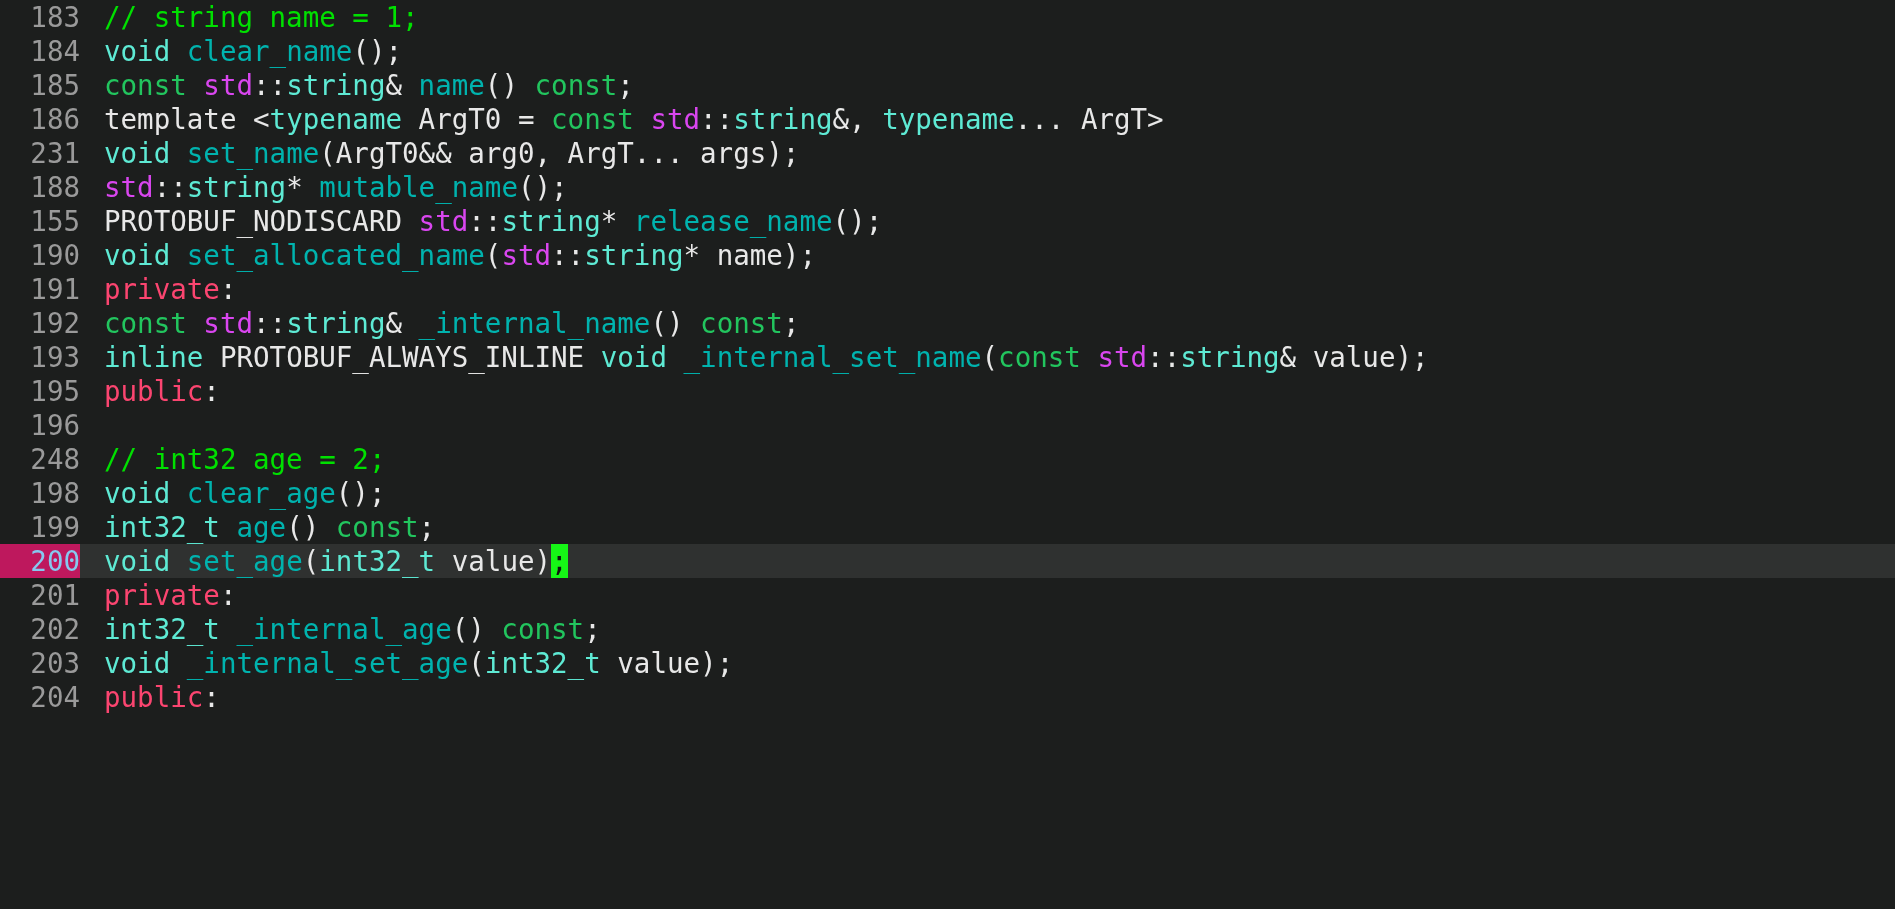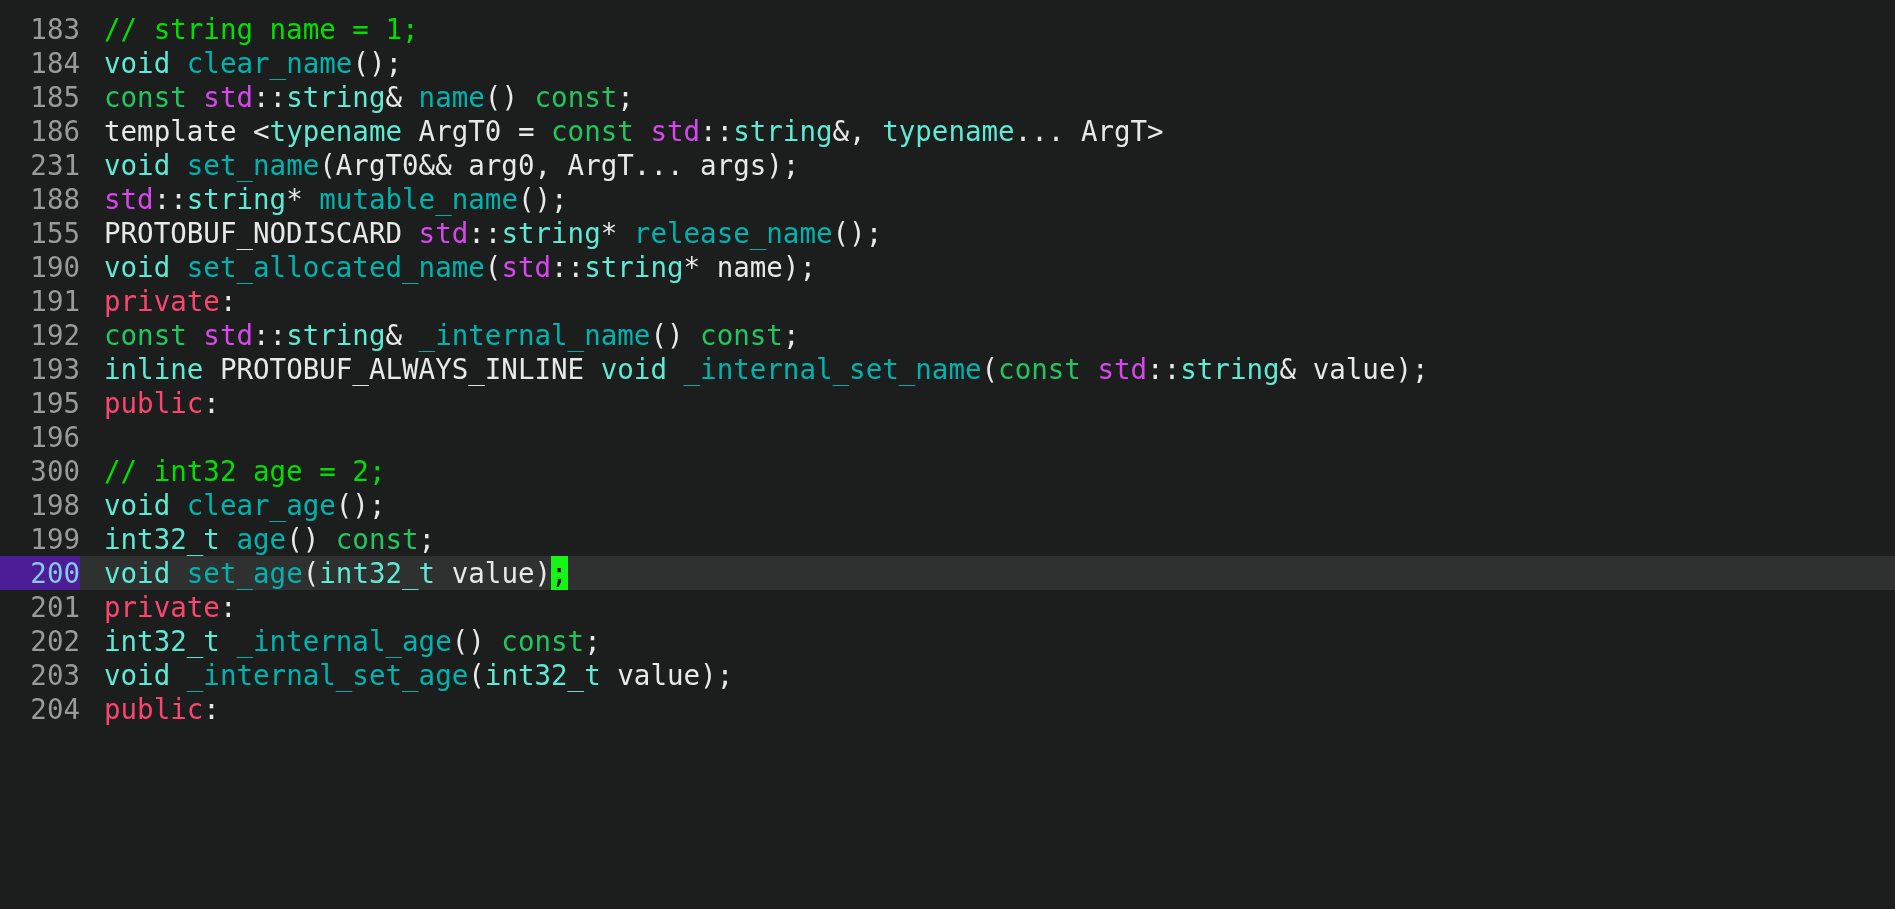--- a/index.html
+++ b/index.html
@@ -14,21 +14,21 @@
     overflow: hidden;
     font-family: "DejaVu Sans Mono", "Liberation Mono", monospace;
   }
 
   #editor {
     position: relative;
     width: 1895px;
     height: 909px;
     background: #1c1e1d;
     box-sizing: border-box;
-    padding-top: 12px;
+    padding-top: 0px;
   }
 
   .code-line {
     position: relative;
     display: flex;
     align-items: baseline;
     height: 34px;
     line-height: 34px;
     white-space: pre;
     font-size: 27.5px;
@@ -47,21 +47,21 @@
     color: #9a9a9a;
     font-size: 27.5px;
     user-select: none;
     background: #1c1e1d;
     position: relative;
     z-index: 2;
   }
 
   .code-line.current .gutter {
     color: #86c8f0;
-    background: #4c1d95;
+    background: #be185d;
   }
 
   .code-text {
     flex: 1 1 auto;
     padding-left: 24px;
     color: #e6e6e6;
     overflow: hidden;
   }
 
   
@@ -90,21 +90,21 @@
     <div class="code-line"><div class="gutter">186</div><div class="code-text"><span class="t-plain">template &lt;</span><span class="t-keyword">typename</span><span class="t-plain"> ArgT0 = </span><span class="t-const">const </span><span class="t-ns">std</span><span class="t-plain">::</span><span class="t-keyword">string</span><span class="t-plain">&amp;, </span><span class="t-keyword">typename</span><span class="t-plain">... ArgT&gt;</span></div></div>
     <div class="code-line"><div class="gutter">231</div><div class="code-text"><span class="t-keyword">void </span><span class="t-func">set_name</span><span class="t-plain">(ArgT0&amp;&amp; arg0, ArgT... args);</span></div></div>
     <div class="code-line"><div class="gutter">188</div><div class="code-text"><span class="t-ns">std</span><span class="t-plain">::</span><span class="t-keyword">string</span><span class="t-plain">* </span><span class="t-func">mutable_name</span><span class="t-plain">();</span></div></div>
     <div class="code-line"><div class="gutter">155</div><div class="code-text"><span class="t-macro">PROTOBUF_NODISCARD </span><span class="t-ns">std</span><span class="t-plain">::</span><span class="t-keyword">string</span><span class="t-plain">* </span><span class="t-func">release_name</span><span class="t-plain">();</span></div></div>
     <div class="code-line"><div class="gutter">190</div><div class="code-text"><span class="t-keyword">void </span><span class="t-func">set_allocated_name</span><span class="t-plain">(</span><span class="t-ns">std</span><span class="t-plain">::</span><span class="t-keyword">string</span><span class="t-plain">* name);</span></div></div>
     <div class="code-line"><div class="gutter">191</div><div class="code-text"><span class="t-access">private</span><span class="t-plain">:</span></div></div>
     <div class="code-line"><div class="gutter">192</div><div class="code-text"><span class="t-const">const </span><span class="t-ns">std</span><span class="t-plain">::</span><span class="t-keyword">string</span><span class="t-plain">&amp; </span><span class="t-func">_internal_name</span><span class="t-plain">() </span><span class="t-const">const</span><span class="t-plain">;</span></div></div>
     <div class="code-line"><div class="gutter">193</div><div class="code-text"><span class="t-keyword">inline </span><span class="t-macro">PROTOBUF_ALWAYS_INLINE </span><span class="t-keyword">void </span><span class="t-func">_internal_set_name</span><span class="t-plain">(</span><span class="t-const">const </span><span class="t-ns">std</span><span class="t-plain">::</span><span class="t-keyword">string</span><span class="t-plain">&amp; value);</span></div></div>
     <div class="code-line"><div class="gutter">195</div><div class="code-text"><span class="t-access">public</span><span class="t-plain">:</span></div></div>
     <div class="code-line"><div class="gutter">196</div><div class="code-text">&nbsp;</div></div>
-    <div class="code-line"><div class="gutter">300</div><div class="code-text"><span class="t-comment">// int32 age = 2;</span></div></div>
+    <div class="code-line"><div class="gutter">248</div><div class="code-text"><span class="t-comment">// int32 age = 2;</span></div></div>
     <div class="code-line"><div class="gutter">198</div><div class="code-text"><span class="t-keyword">void </span><span class="t-func">clear_age</span><span class="t-plain">();</span></div></div>
     <div class="code-line"><div class="gutter">199</div><div class="code-text"><span class="t-keyword">int32_t </span><span class="t-func">age</span><span class="t-plain">() </span><span class="t-const">const</span><span class="t-plain">;</span></div></div>
     <div class="code-line current"><div class="gutter">200</div><div class="code-text"><span class="t-keyword">void </span><span class="t-func">set_age</span><span class="t-plain">(</span><span class="t-keyword">int32_t</span><span class="t-plain"> value)</span><span class="cursor">;</span></div></div>
     <div class="code-line"><div class="gutter">201</div><div class="code-text"><span class="t-access">private</span><span class="t-plain">:</span></div></div>
     <div class="code-line"><div class="gutter">202</div><div class="code-text"><span class="t-keyword">int32_t </span><span class="t-func">_internal_age</span><span class="t-plain">() </span><span class="t-const">const</span><span class="t-plain">;</span></div></div>
     <div class="code-line"><div class="gutter">203</div><div class="code-text"><span class="t-keyword">void </span><span class="t-func">_internal_set_age</span><span class="t-plain">(</span><span class="t-keyword">int32_t</span><span class="t-plain"> value);</span></div></div>
     <div class="code-line"><div class="gutter">204</div><div class="code-text"><span class="t-access">public</span><span class="t-plain">:</span></div></div>
   </div>
 
 </body></html>

